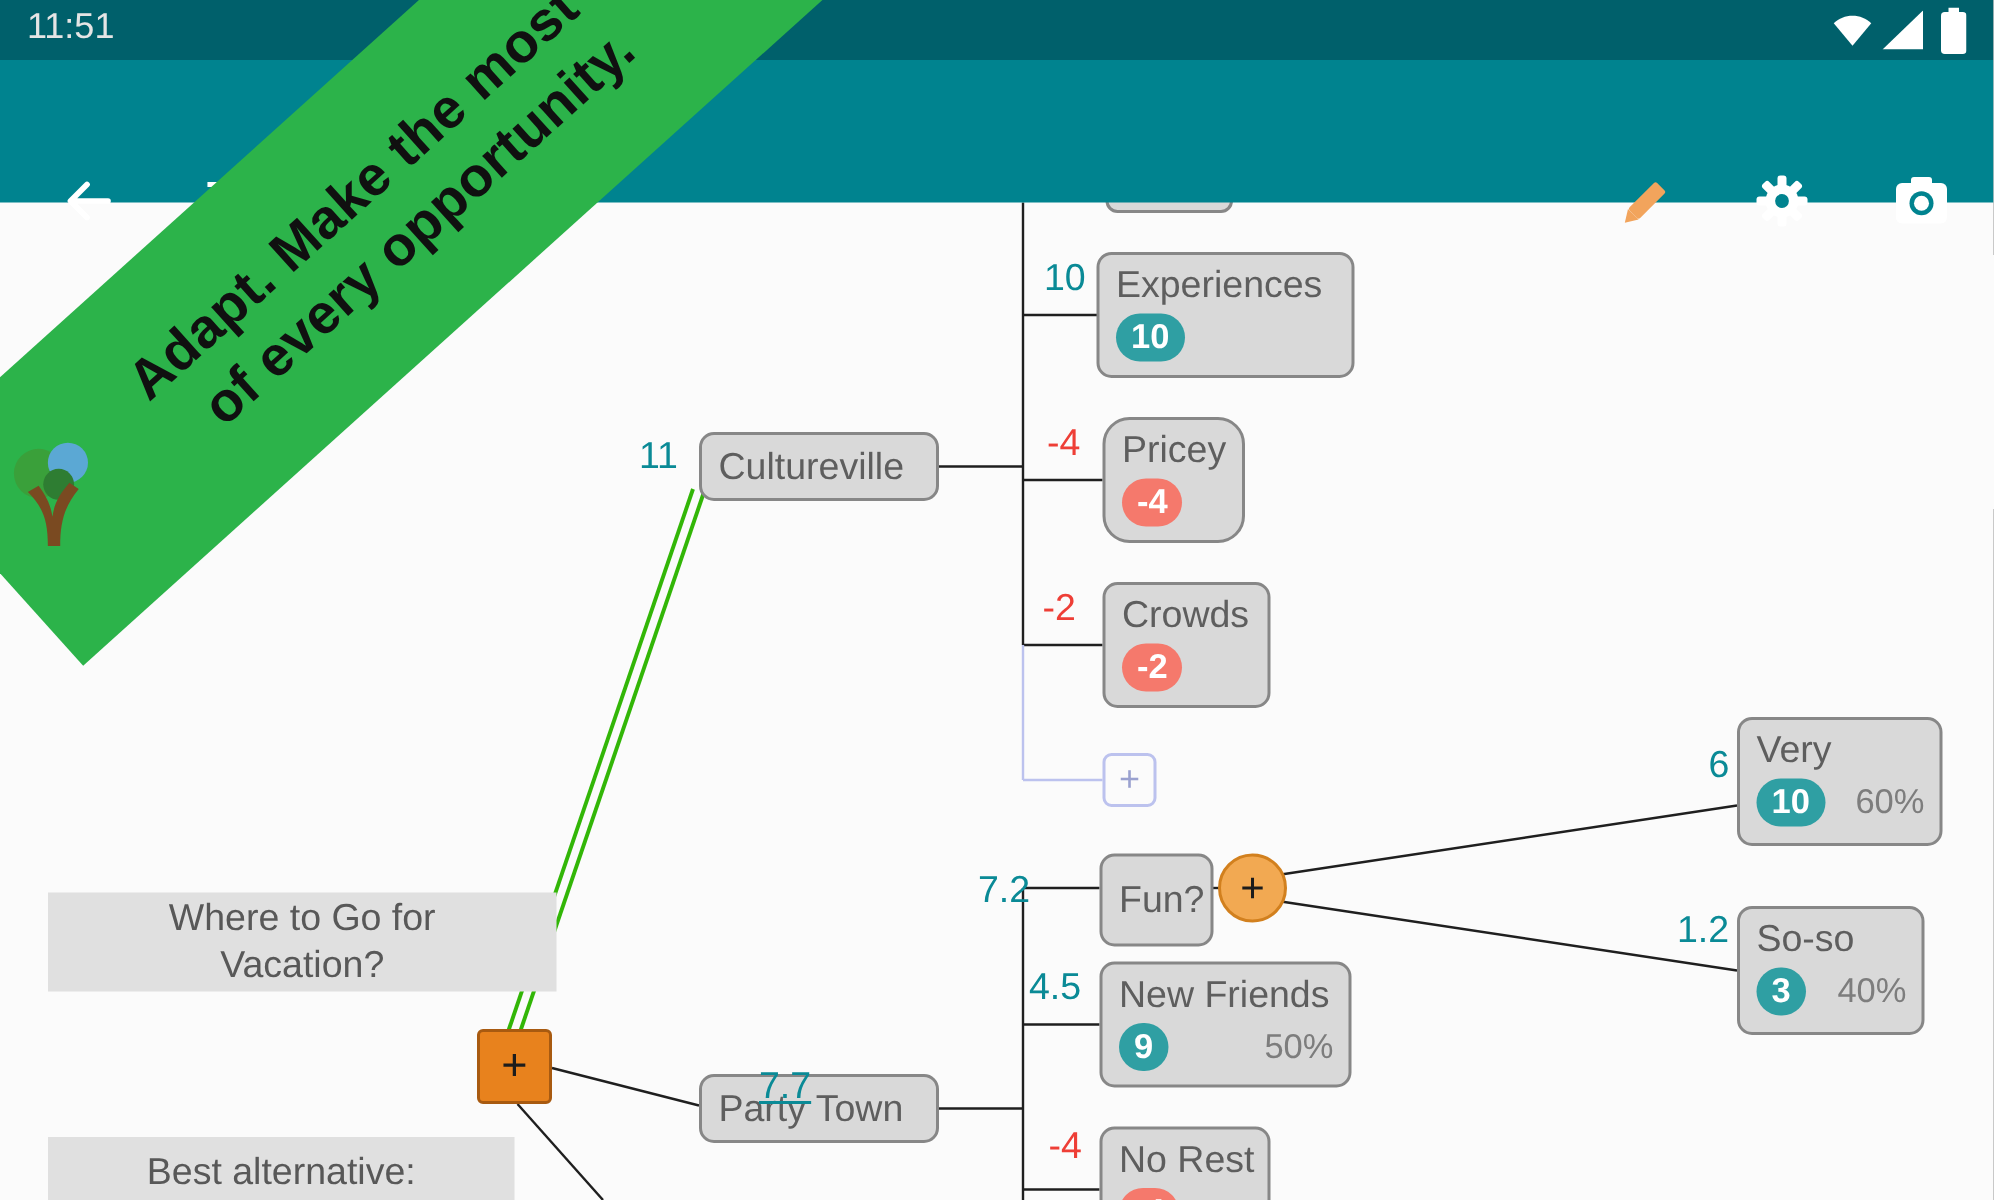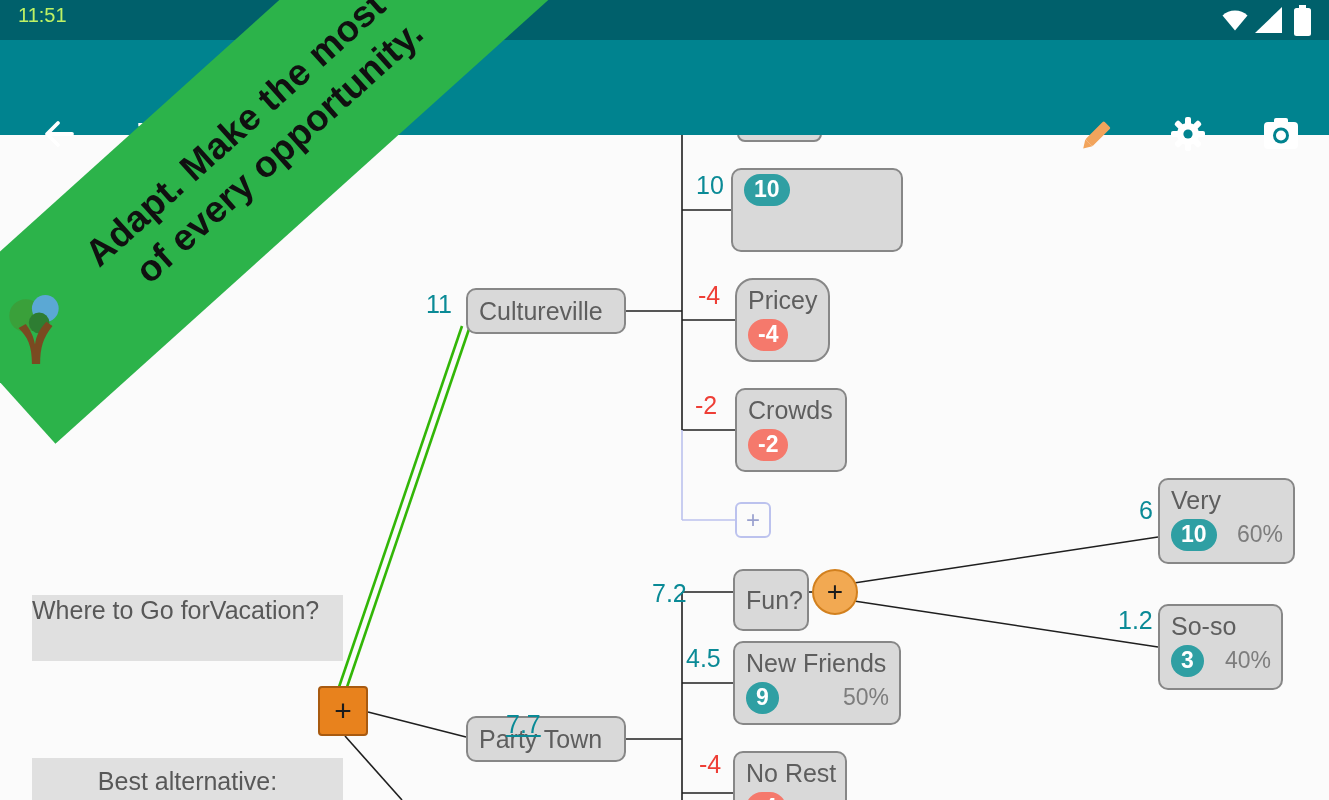--- a/index.html
+++ b/index.html
@@ -1,21 +1,21 @@
 <!DOCTYPE html>
 <html><head>
 <meta charset="utf-8">
 <style>
   * { margin:0; padding:0; box-sizing:border-box; }
   body { font-family:"Liberation Sans", sans-serif; background:#333; }
   .screen { position:relative; width:1329px; height:800px; overflow:hidden; background:#fbfbfb; }
 
   
   .status-bar { position:absolute; left:0; top:0; width:100%; height:40px; background:#00606b; z-index:5; }
-  .status-time { position:absolute; left:18px; top:4px; font-size:20px; color:#bef264; }
+  .status-time { position:absolute; left:18px; top:4px; font-size:24px; color:#e5e5e5; }
   .sb-icon { position:absolute; }
 
   
   .app-bar { position:absolute; left:0; top:40px; width:100%; height:95px; background:#00838f; z-index:5; }
   .app-title { position:absolute; left:138px; top:76px; font-size:30px; font-weight:bold; color:#fff; letter-spacing:.5px; white-space:nowrap; }
   .abtn { position:absolute; top:71px; width:46px; height:46px; display:flex; align-items:center; justify-content:center; cursor:pointer; }
 
   
   .banner { position:absolute; left:-65px; top:310px; width:820px; height:180px; background:#2cb34a;
             transform:rotate(-42deg); transform-origin:0 0; z-index:6;
@@ -42,21 +42,21 @@
   .plus-box { position:absolute; width:36px; height:36px; border:2px solid #bcc2ee; border-radius:6px;
               color:#9aa1cf; font-size:24px; display:flex; align-items:center; justify-content:center; z-index:2; cursor:pointer; }
   .decision-node { position:absolute; left:318px; top:686px; width:50px; height:50px; background:#e8821d;
                    border:2.5px solid #a85a10; border-radius:4px; color:#1c1c1c; font-size:30px;
                    display:flex; align-items:center; justify-content:center; z-index:3; cursor:pointer; }
   .chance-node { position:absolute; left:812px; top:569px; width:46px; height:46px; background:#f2a952;
                  border:2.5px solid #d2801e; border-radius:50%; color:#1c1c1c; font-size:28px;
                  display:flex; align-items:center; justify-content:center; z-index:3; cursor:pointer; }
 
   .text-box { position:absolute; background:#e0e0e0; color:#585858; font-size:25px; text-align:center; z-index:2; }
-  .qbox { left:32px; top:595px; width:311px; height:66px; display:flex; justify-content:flex-start; line-height:31px; }
+  .qbox { left:32px; top:595px; width:339px; height:66px; display:flex; flex-direction:column; justify-content:center; line-height:31px; }
   .babox { left:32px; top:758px; width:311px; height:70px; padding-top:9px; }
 </style>
 </head>
 <body>
 
 <div class="screen">
 
   <svg class="edges" width="1329" height="800">
 
     <line x1="623" y1="311" x2="682" y2="311" stroke="#1f1f1f" stroke-width="1.6"></line>
@@ -86,20 +86,21 @@
   </svg>
 
   <div class="node" style="left:737px; top:124px; width:85px; height:18px; border-radius:0 0 8px 8px;"></div>
 
   <div class="node sm" style="left:466px; top:288px; width:160px; height:46px;">
     <div class="nlabel">Cultureville</div>
   </div>
   <span class="ev teal" style="left:426px; top:290px;">11</span>
 
   <div class="node" style="left:731px; top:168px; width:172px; height:84px;">
+    <div class="nlabel">Experiences</div>
     <div class="brow">
         <span class="badge teal">10</span>
       </div>
   </div>
   <span class="ev teal" style="left:696px; top:171px;">10</span>
 
   <div class="node" style="left:735px; top:278px; width:95px; height:84px;border-radius:18px;">
     <div class="nlabel">Pricey</div>
     <div class="brow">
         <span class="badge red">-4</span>

